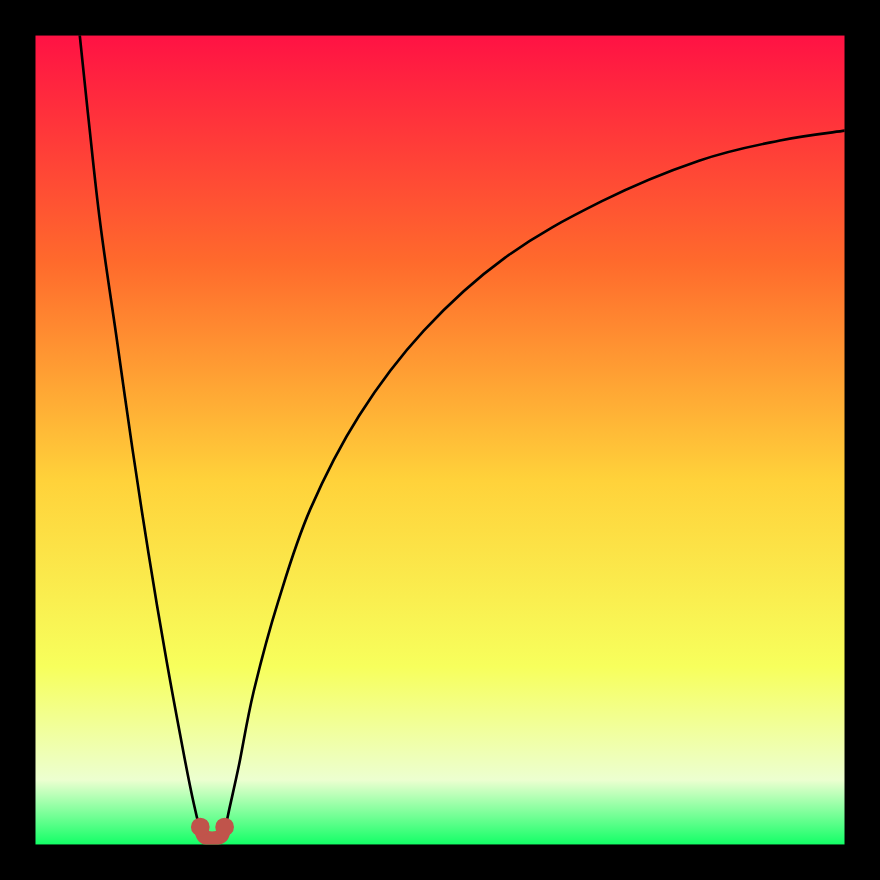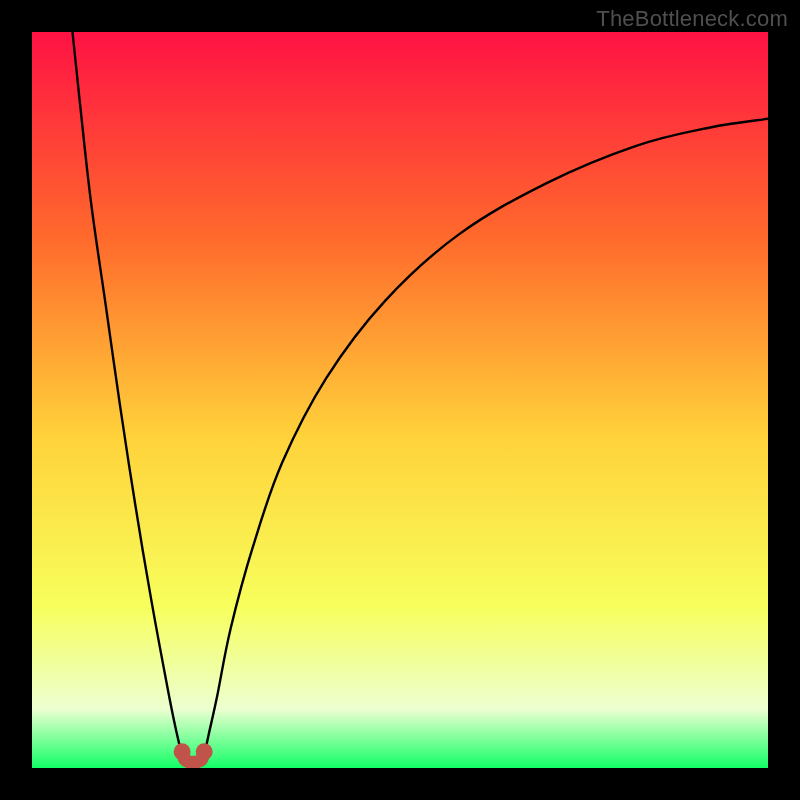--- a/index.html
+++ b/index.html
@@ -35,21 +35,20 @@
     font-weight: 500;
     letter-spacing: 0.2px;
   }
   svg { display: block; }
 </style>
 </head>
 <body>
 
 <div class="frame">
 
-  <div class="watermark">TheBottleneck.com</div>
 
   <div class="plot-area">
     <svg id="chart-svg" width="736" height="736" viewBox="0 0 736 736">
       <defs>
         <linearGradient id="bg-grad" x1="0" y1="0" x2="0" y2="1">
           <stop id="g0" offset="0%" stop-color="#ff1244"></stop>
           <stop id="g1" offset="28%" stop-color="#ff6a2c"></stop>
           <stop id="g2" offset="55%" stop-color="#ffd23a"></stop>
           <stop id="g3" offset="78%" stop-color="#f7ff5c"></stop>
           <stop id="g4" offset="92%" stop-color="#ecffd0"></stop>

